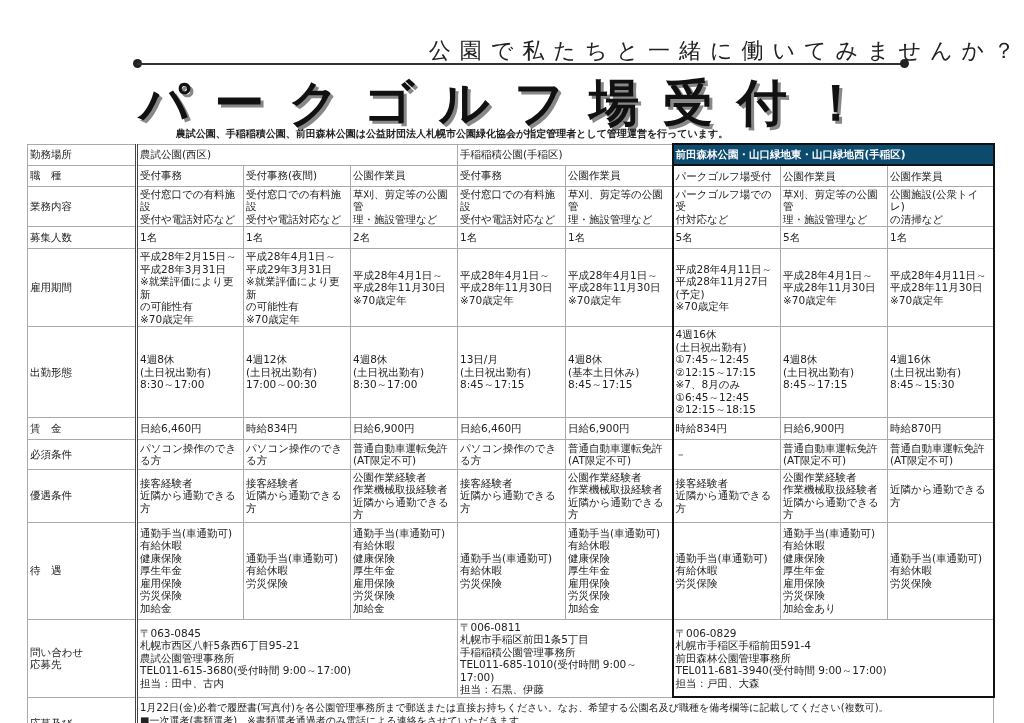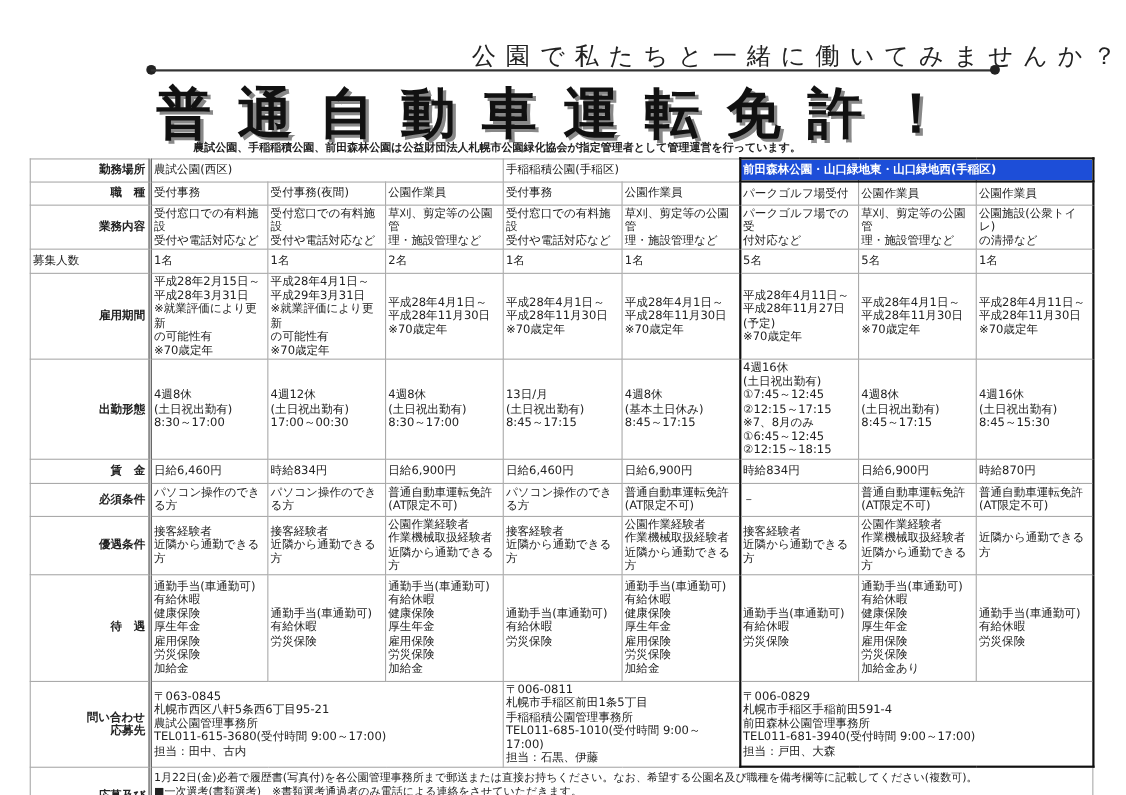--- a/index.html
+++ b/index.html
@@ -10,35 +10,35 @@
   .rule { position:absolute; top:63px; left:137px; width:767px; height:2px; background:#333; }
   .dot { position:absolute; top:59px; width:9px; height:9px; border-radius:50%; background:#222; }
   .title { position:absolute; top:70px; left:0; width:1024px; text-align:center;
            font-size:50px; font-weight:bold; letter-spacing:24px; color:#111;
            text-shadow:3px 3px 0 #888; }
   .note { position:absolute; top:127px; left:4px; width:896px; text-align:center;
           font-size:10px; font-weight:bold; color:#222; }
   table { position:absolute; top:143px; left:27px; border-collapse:collapse;
           table-layout:fixed; font-size:10.5px; line-height:12.5px; }
   td { border:1px solid #aaa; padding:1px 2px; vertical-align:middle; overflow:hidden; white-space:pre-line; }
-  td.lab { text-align:right; border-right:3px double #444; padding-right:3px;font-weight:bold; }
+  td.lab { text-align:left; border-right:3px double #444; padding-right:3px; }
   td.c { text-align:left; }
   .gz { border-left:2px solid #111 !important; }
   .gz-r { border-right:2px solid #111 !important; }
-  .green { background:#1d4ed8; color:#fff; font-weight:bold; border:2px solid #111 !important; }
+  .green { background:#0c4a6e; color:#fff; font-weight:bold; border:2px solid #111 !important; }
   .outer { border-bottom:1px solid #555; }
 </style>
 </head>
 <body>
 
 <div class="subtitle">公園で私たちと一緒に働いてみませんか？</div>
 <div class="dot" style="left:133px"></div>
 <div class="rule"></div>
 <div class="dot" style="left:900px"></div>
-<div class="title">普通自動車運転免許！</div>
+<div class="title">パークゴルフ場受付！</div>
 <div class="note">農試公園、手稲稲積公園、前田森林公園は公益財団法人札幌市公園緑化協会が指定管理者として管理運営を行っています。</div>
 
 <table>
   <colgroup>
     <col style="width:109px">
       <col style="width:107px">
       <col style="width:107px">
       <col style="width:107px">
     <col style="width:108px">
       <col style="width:107px">

